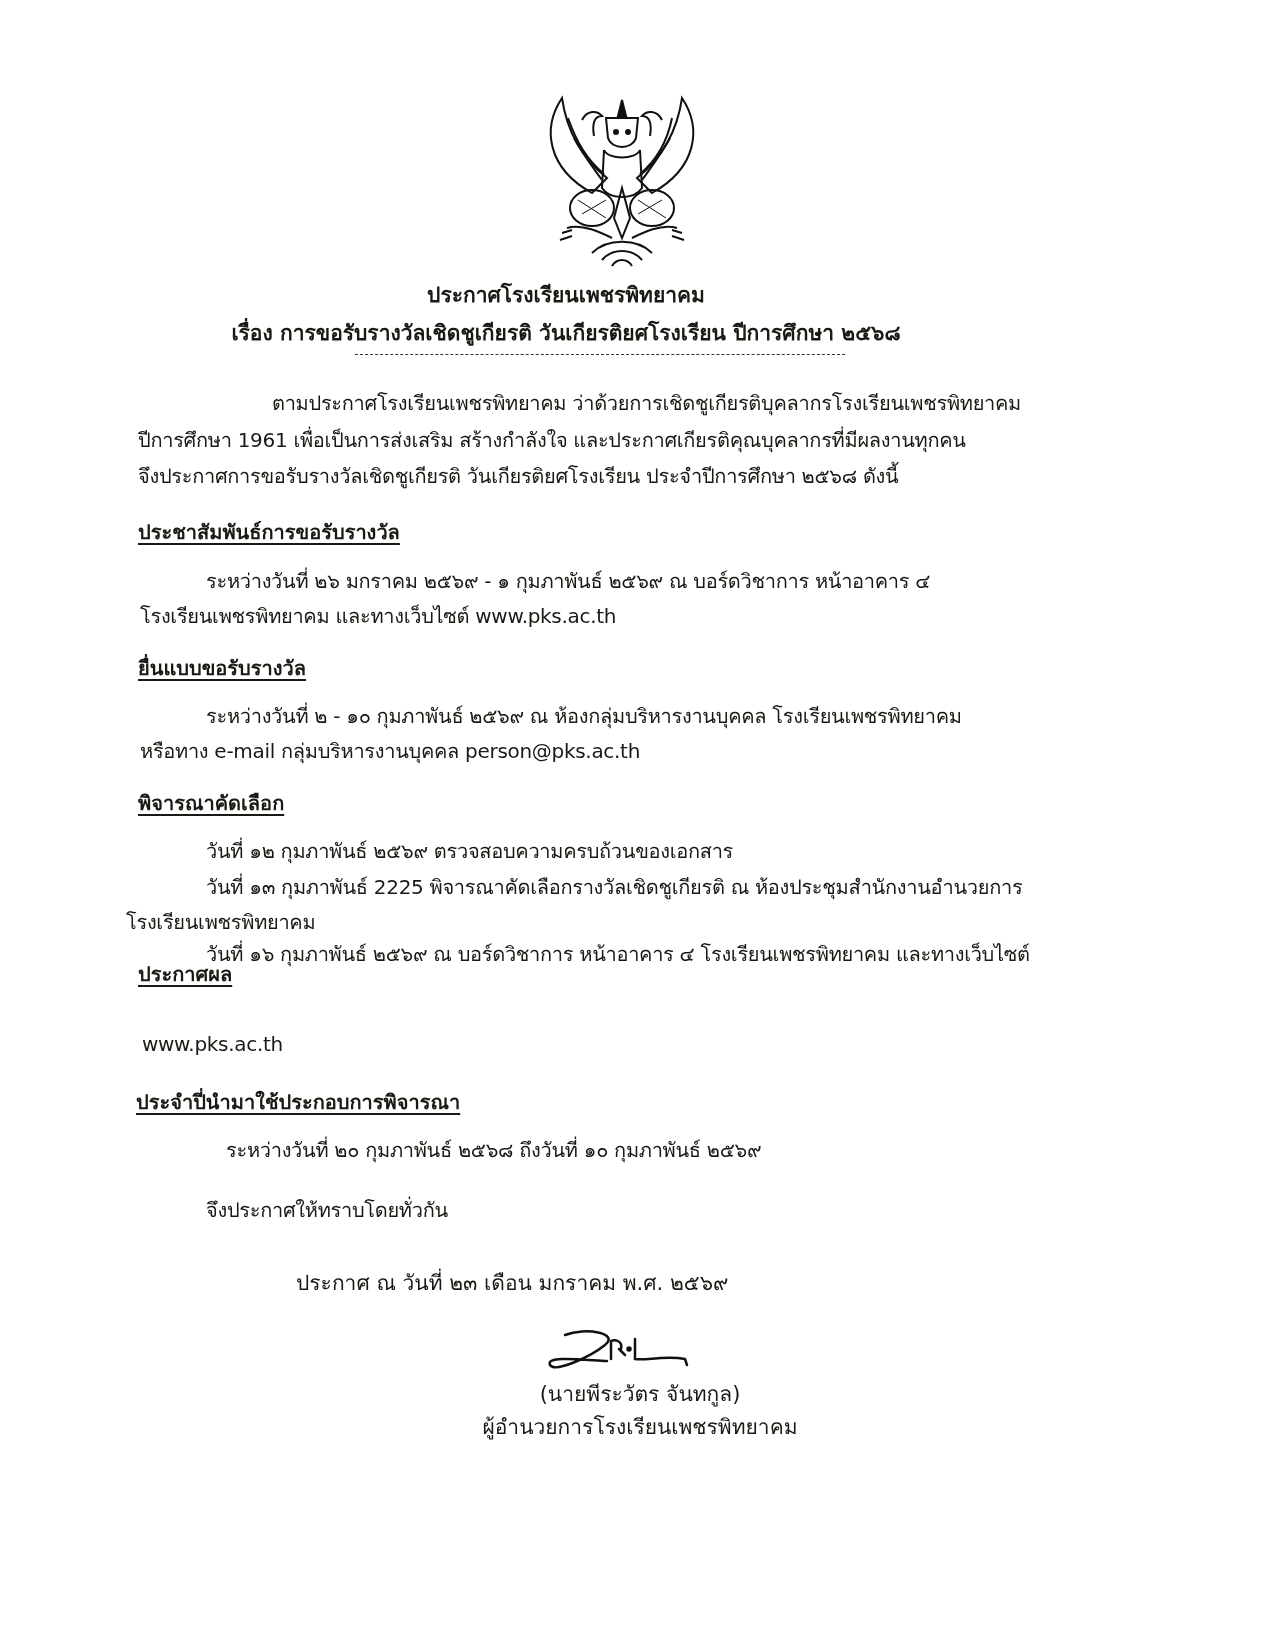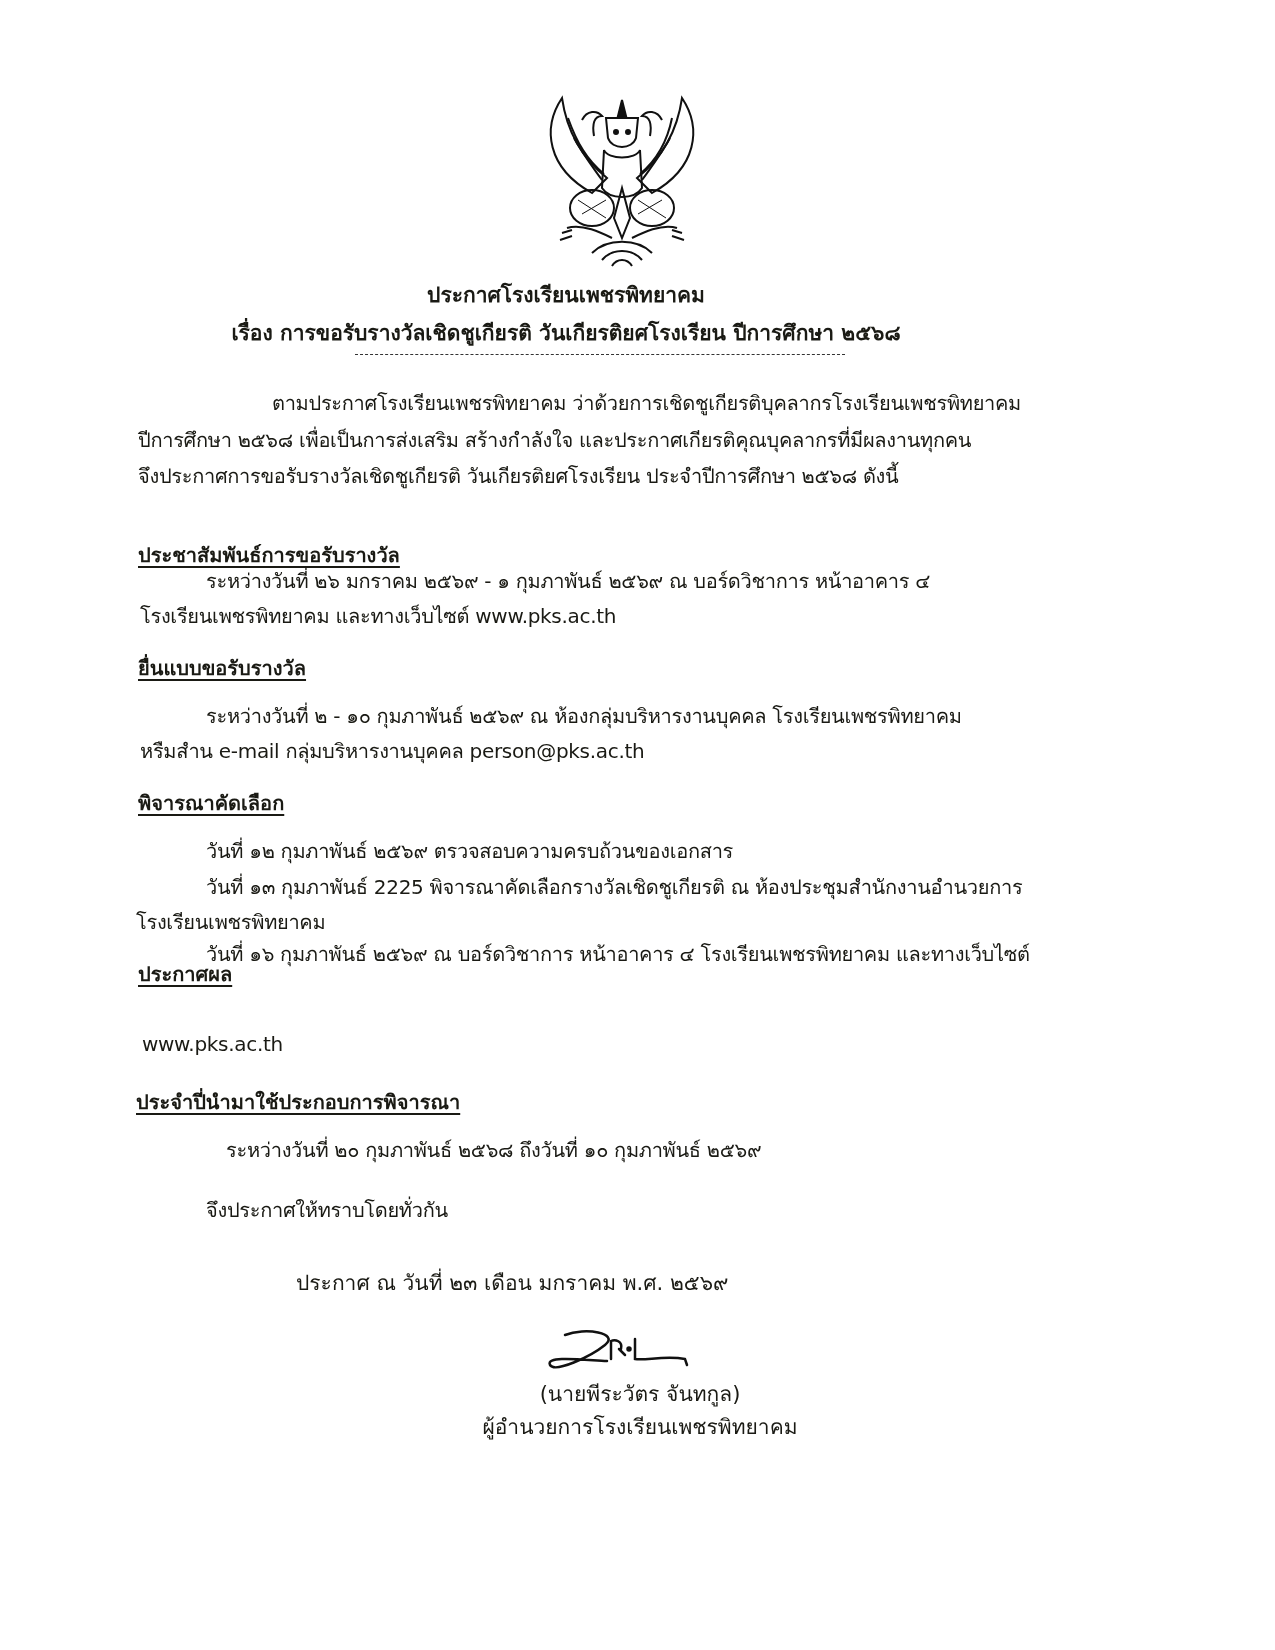--- a/index.html
+++ b/index.html
@@ -48,35 +48,35 @@
 
     <path d="M70 165 C85 150, 115 150, 130 165 M80 172 C90 160, 110 160, 120 172 M90 178 C95 170, 105 170, 110 178"></path>
   </svg>
 </div>
 
 <div class="abs title" style="top:278px;">ประกาศโรงเรียนเพชรพิทยาคม</div>
 <div class="abs title" style="top:316px;">เรื่อง  การขอรับรางวัลเชิดชูเกียรติ วันเกียรติยศโรงเรียน ปีการศึกษา ๒๕๖๘</div>
 <div class="abs dash"></div>
 
 <div class="abs body-text" style="left:272px; top:387px;">ตามประกาศโรงเรียนเพชรพิทยาคม ว่าด้วยการเชิดชูเกียรติบุคลากรโรงเรียนเพชรพิทยาคม</div>
-<div class="abs body-text" style="left:138px; top:424px;">ปีการศึกษา ๒๕๖๘ เพื่อเป็นการส่งเสริม สร้างกำลังใจ และประกาศเกียรติคุณบุคลากรที่มีผลงานทุกคน</div>
+<div class="abs body-text" style="left:138px; top:424px;">ปีการศึกษา 1961 เพื่อเป็นการส่งเสริม สร้างกำลังใจ และประกาศเกียรติคุณบุคลากรที่มีผลงานทุกคน</div>
 <div class="abs body-text" style="left:138px; top:460px;">จึงประกาศการขอรับรางวัลเชิดชูเกียรติ วันเกียรติยศโรงเรียน ประจำปีการศึกษา ๒๕๖๘  ดังนี้</div>
 
-<div class="abs heading" style="left:138px; top:516px;margin-top:23px;">ประชาสัมพันธ์การขอรับรางวัล</div>
+<div class="abs heading" style="left:138px; top:516px;">ประชาสัมพันธ์การขอรับรางวัล</div>
 <div class="abs body-text" style="left:206px; top:565px;">ระหว่างวันที่ ๒๖ มกราคม ๒๕๖๙ - ๑ กุมภาพันธ์ ๒๕๖๙  ณ บอร์ดวิชาการ  หน้าอาคาร ๔</div>
 <div class="abs body-text" style="left:140px; top:600px;">โรงเรียนเพชรพิทยาคม  และทางเว็บไซต์ www.pks.ac.th</div>
 
 <div class="abs heading" style="left:138px; top:652px;">ยื่นแบบขอรับรางวัล</div>
 <div class="abs body-text" style="left:206px; top:700px;">ระหว่างวันที่ ๒ - ๑๐ กุมภาพันธ์ ๒๕๖๙  ณ ห้องกลุ่มบริหารงานบุคคล โรงเรียนเพชรพิทยาคม</div>
-<div class="abs body-text" style="left:140px; top:735px;">หรืมสำน e-mail กลุ่มบริหารงานบุคคล  person@pks.ac.th</div>
+<div class="abs body-text" style="left:140px; top:735px;">หรือทาง e-mail กลุ่มบริหารงานบุคคล  person@pks.ac.th</div>
 
 <div class="abs heading" style="left:138px; top:787px;">พิจารณาคัดเลือก</div>
 <div class="abs body-text" style="left:206px; top:835px;">วันที่ ๑๒ กุมภาพันธ์ ๒๕๖๙  ตรวจสอบความครบถ้วนของเอกสาร</div>
 <div class="abs body-text" style="left:206px; top:871px;">วันที่ ๑๓ กุมภาพันธ์ 2225  พิจารณาคัดเลือกรางวัลเชิดชูเกียรติ ณ ห้องประชุมสำนักงานอำนวยการ</div>
-<div class="abs body-text" style="left:136px; top:906px;">โรงเรียนเพชรพิทยาคม</div>
+<div class="abs body-text" style="left:126px; top:906px;">โรงเรียนเพชรพิทยาคม</div>
 
 <div class="abs heading" style="left:138px; top:958px;">ประกาศผล</div>
 <div class="abs body-text" style="left:206px; top:938px;">วันที่ ๑๖ กุมภาพันธ์ ๒๕๖๙  ณ  บอร์ดวิชาการ หน้าอาคาร ๔ โรงเรียนเพชรพิทยาคม และทางเว็บไซต์</div>
 <div class="abs body-text" style="left:142px; top:1032px;">www.pks.ac.th</div>
 
 <div class="abs heading" style="left:136px; top:1086px;">ประจำปี่นำมาใช้ประกอบการพิจารณา</div>
 <div class="abs body-text" style="left:206px; top:1134px;margin-left:20px;">ระหว่างวันที่ ๒๐ กุมภาพันธ์ ๒๕๖๘ ถึงวันที่ ๑๐ กุมภาพันธ์ ๒๕๖๙</div>
 
 <div class="abs body-text" style="left:206px; top:1194px;">จึงประกาศให้ทราบโดยทั่วกัน</div>
 

